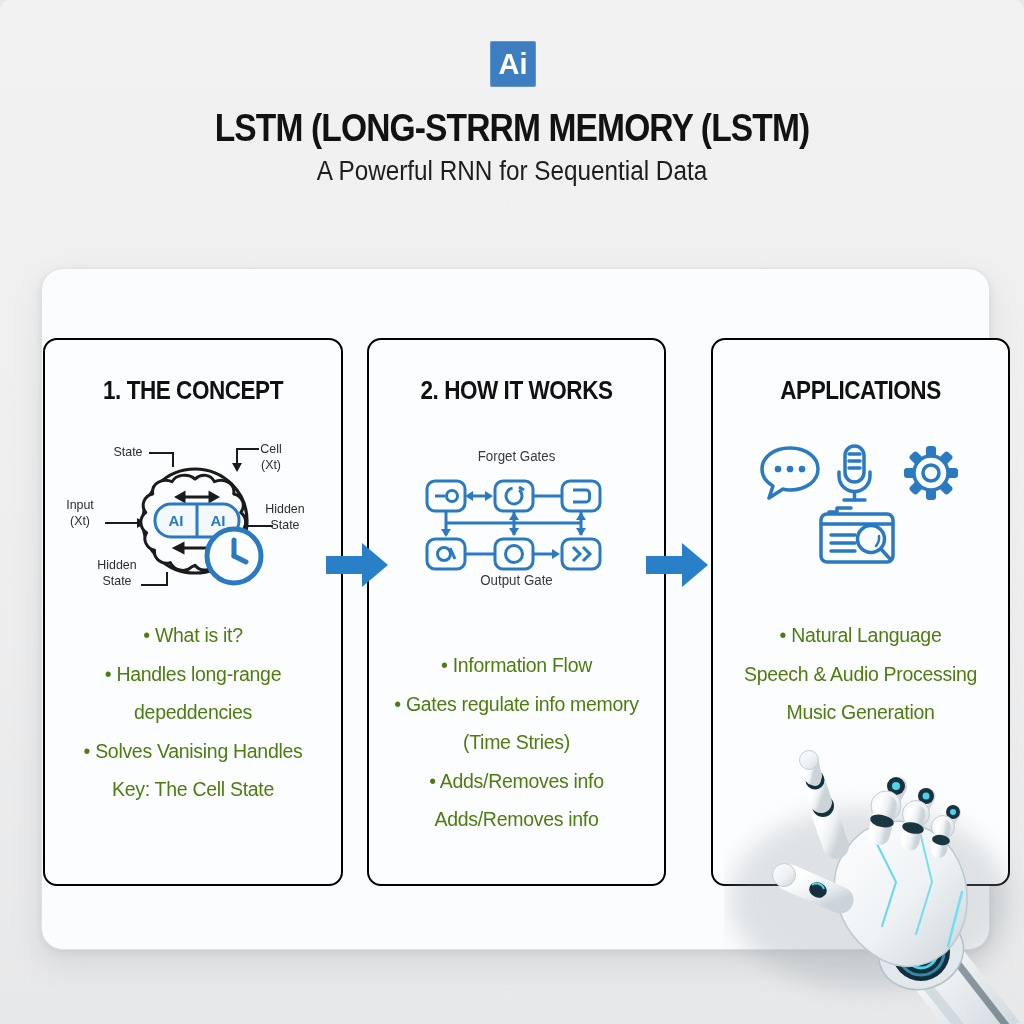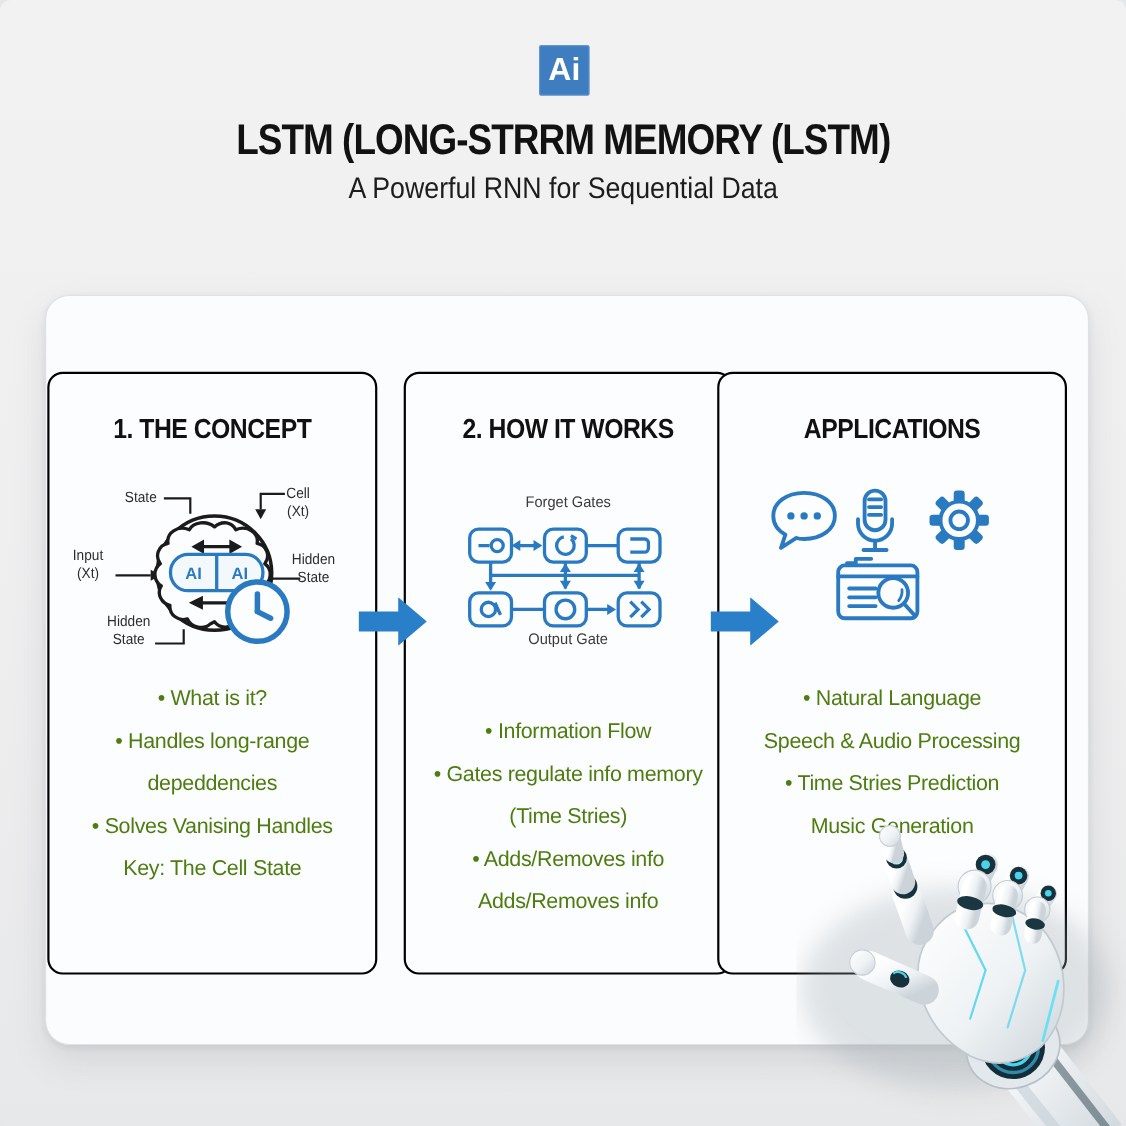--- a/index.html
+++ b/index.html
@@ -31,21 +31,21 @@
     position:absolute; left:41px; top:268px; width:947px; height:680px;
     background:#fbfcfd; border:1px solid #dfe1e4; border-radius:22px;
     box-shadow:0 14px 30px rgba(110,116,122,.16), 0 2px 6px rgba(110,116,122,.12);
   }
   .panel {
     position:absolute; top:69px; height:544px;
     border:2px solid #000000; border-radius:14px; background:#fcfdfe;
   }
   .p1 { left:1px;   width:296px; }
   .p2 { left:325px; width:295px; }
-  .p3 { left:610px; width:295px;padding-left:19px; }
+  .p3 { left:669px; width:295px; }
   .panel h2 {
     margin:0; position:absolute; top:36px; left:0; right:0; text-align:center;
     font-size:25px; font-weight:700; letter-spacing:-0.5px; transform:scaleX(.9);
     color:#111; white-space:nowrap;
   }
   .bullets { position:absolute; left:0; right:0; }
   .p1 .bullets, .p3 .bullets { top:276px; }
   .p2 .bullets { top:306px; }
   .bullets div {
     height:38.5px; line-height:38.5px; text-align:center;
@@ -256,21 +256,20 @@
               <path d="M163,106 a13.5,13.5 0 0 0 3,-10" stroke-width="2.5"></path>
               <line x1="168" y1="109" x2="178" y2="120"></line>
             </g>
           </g>
         </svg>
       </div>
 
       <div class="bullets">
         <div>• Natural Language</div>
         <div>Speech &amp; Audio Processing</div>
-        <div>• Time Stries Prediction</div>
         <div>Music Generation</div>
       </div>
     </section>
   </div>
 
   <svg class="flow-arrow" style="left:326px; top:543px;" viewBox="0 0 62 44">
     <polygon points="0,13 36,13 36,0 62,22 36,44 36,31 0,31" fill="#2a80c8"></polygon>
   </svg>
   <svg class="flow-arrow" style="left:646px; top:543px;" viewBox="0 0 62 44">
     <polygon points="0,13 36,13 36,0 62,22 36,44 36,31 0,31" fill="#2a80c8"></polygon>

